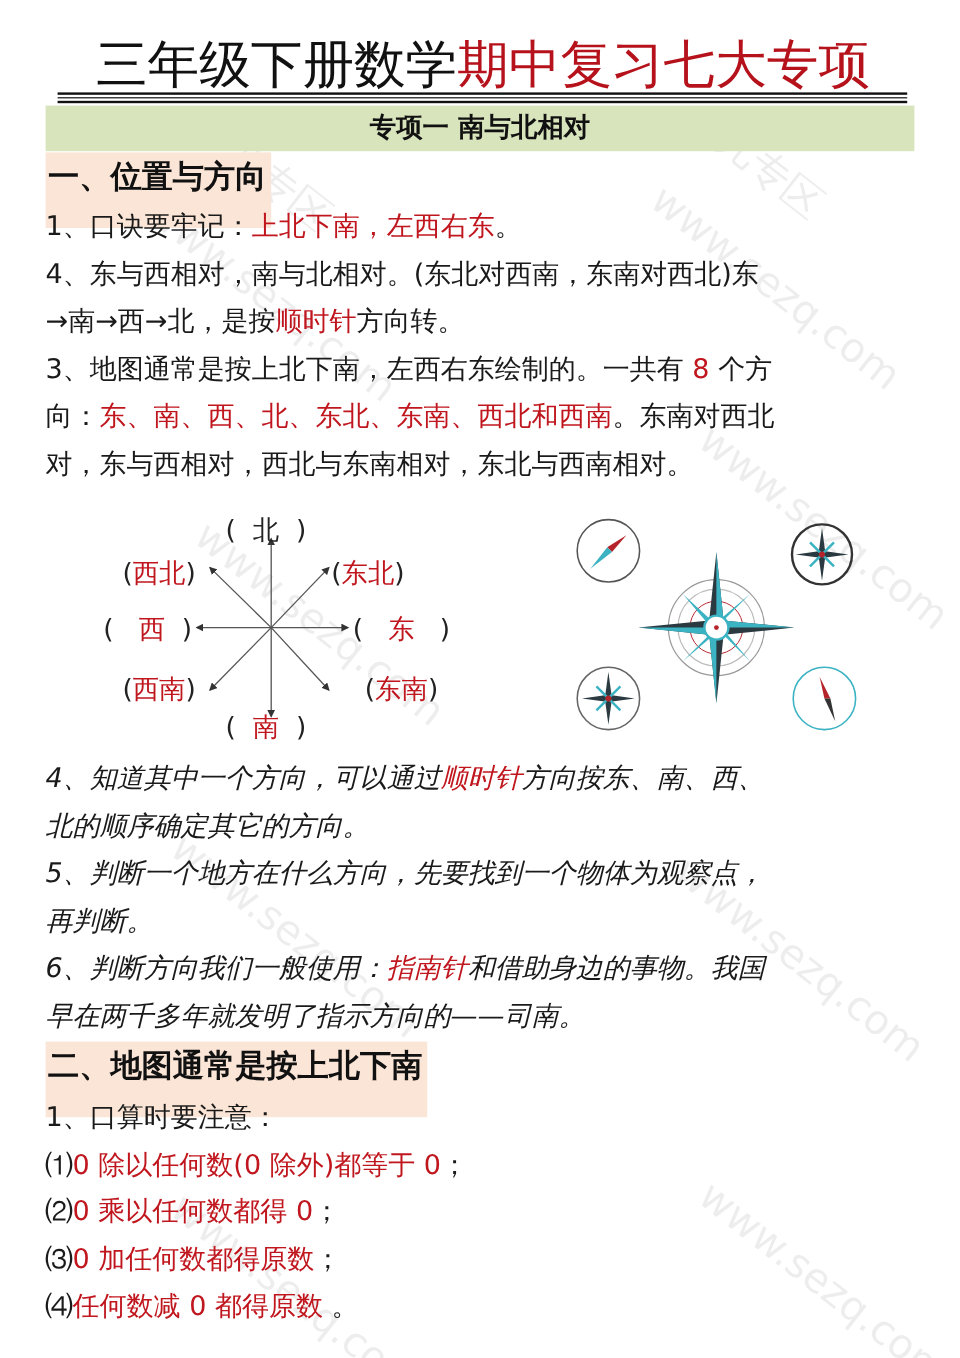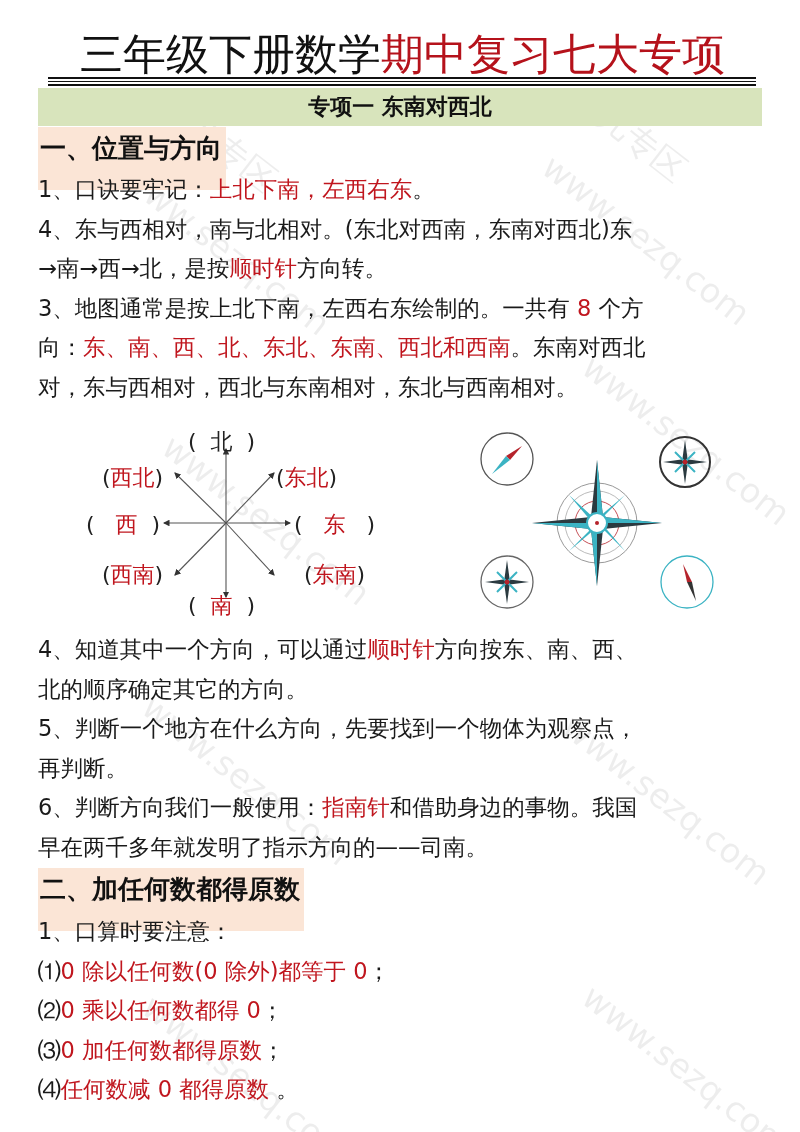--- a/index.html
+++ b/index.html
@@ -38,21 +38,21 @@
 <div class="wm" style="left:120px;top:1060px;">www.sezq.com</div>
 <div class="wm" style="left:560px;top:1050px;">www.sezq.com</div>
 
 <div class="title">
   <span class="black">三年级下册数学</span><span class="red">期中复习七大专项</span>
 </div>
 <div class="title-rule" style="top:77px;height:2px;"></div>
 <div class="title-rule" style="top:81px;height:1px;"></div>
 <div class="title-rule" style="top:84px;height:2px;"></div>
 
-<div class="banner">专项一 东南对西北</div>
+<div class="banner">专项一 南与北相对</div>
 
 <div class="sec-head" style="top:127px;">一、位置与方向</div>
 
 <div class="para" style="top:170px;" id="s1a">
     <div>
       <div class="line"><span>1、口诀要牢记：</span><span class="r">上北下南，左西右东</span><span>。</span></div>
     </div>
     <div>
       <div class="line"><span>4、东与西相对，南与北相对。(东北对西南，东南对西北)东</span></div>
       <div class="line"><span>→南→西→北，是按</span><span class="r">顺时针</span><span>方向转。</span></div>
@@ -134,36 +134,36 @@
     <polygon points="155,131 131,107 127,103 133,105" fill="#3bb3c3"></polygon>
     <circle cx="127" cy="103" r="10" fill="#fff" stroke="#3bb3c3" stroke-width="2"></circle>
     <circle cx="127" cy="103" r="2" fill="#b5232b"></circle>
     <text x="127" y="46" font-size="13" text-anchor="middle" fill="#333" font-family="Liberation Serif, serif"></text>
     <text x="127" y="176" font-size="13" text-anchor="middle" fill="#333" font-family="Liberation Serif, serif"></text>
     <text x="196" y="108" font-size="13" text-anchor="middle" fill="#333" font-family="Liberation Serif, serif"></text>
     <text x="56" y="108" font-size="13" text-anchor="middle" fill="#333" font-family="Liberation Serif, serif"></text>
   </svg>
 </div>
 
-<div class="para" style="top:630px;" id="s1b">
+<div class="para" style="top:630px;font-style:italic;" id="s1b">
     <div>
       <div class="line"><span>4、知道其中一个方向，可以通过</span><span class="r">顺时针</span><span>方向按东、南、西、</span></div>
       <div class="line"><span>北的顺序确定其它的方向。</span></div>
     </div>
     <div>
       <div class="line"><span>5、判断一个地方在什么方向，先要找到一个物体为观察点，</span></div>
       <div class="line"><span>再判断。</span></div>
     </div>
     <div>
       <div class="line"><span>6、判断方向我们一般使用：</span><span class="r">指南针</span><span>和借助身边的事物。我国</span></div>
       <div class="line"><span>早在两千多年就发明了指示方向的——司南。</span></div>
     </div>
   </div>
 
-<div class="sec-head" style="top:868px;">二、加任何数都得原数</div>
+<div class="sec-head" style="top:868px;">二、地图通常是按上北下南</div>
 <div class="para" style="top:912px;" id="s2">
     <div>
       <div class="line"><span>1、口算时要注意：</span></div>
     </div>
     <div>
       <div class="line"><span>⑴</span><span class="r">0 除以任何数(0 除外)都等于 0</span><span>；</span></div>
     </div>
     <div>
       <div class="line"><span>⑵</span><span class="r">0 乘以任何数都得 0</span><span>；</span></div>
     </div>

